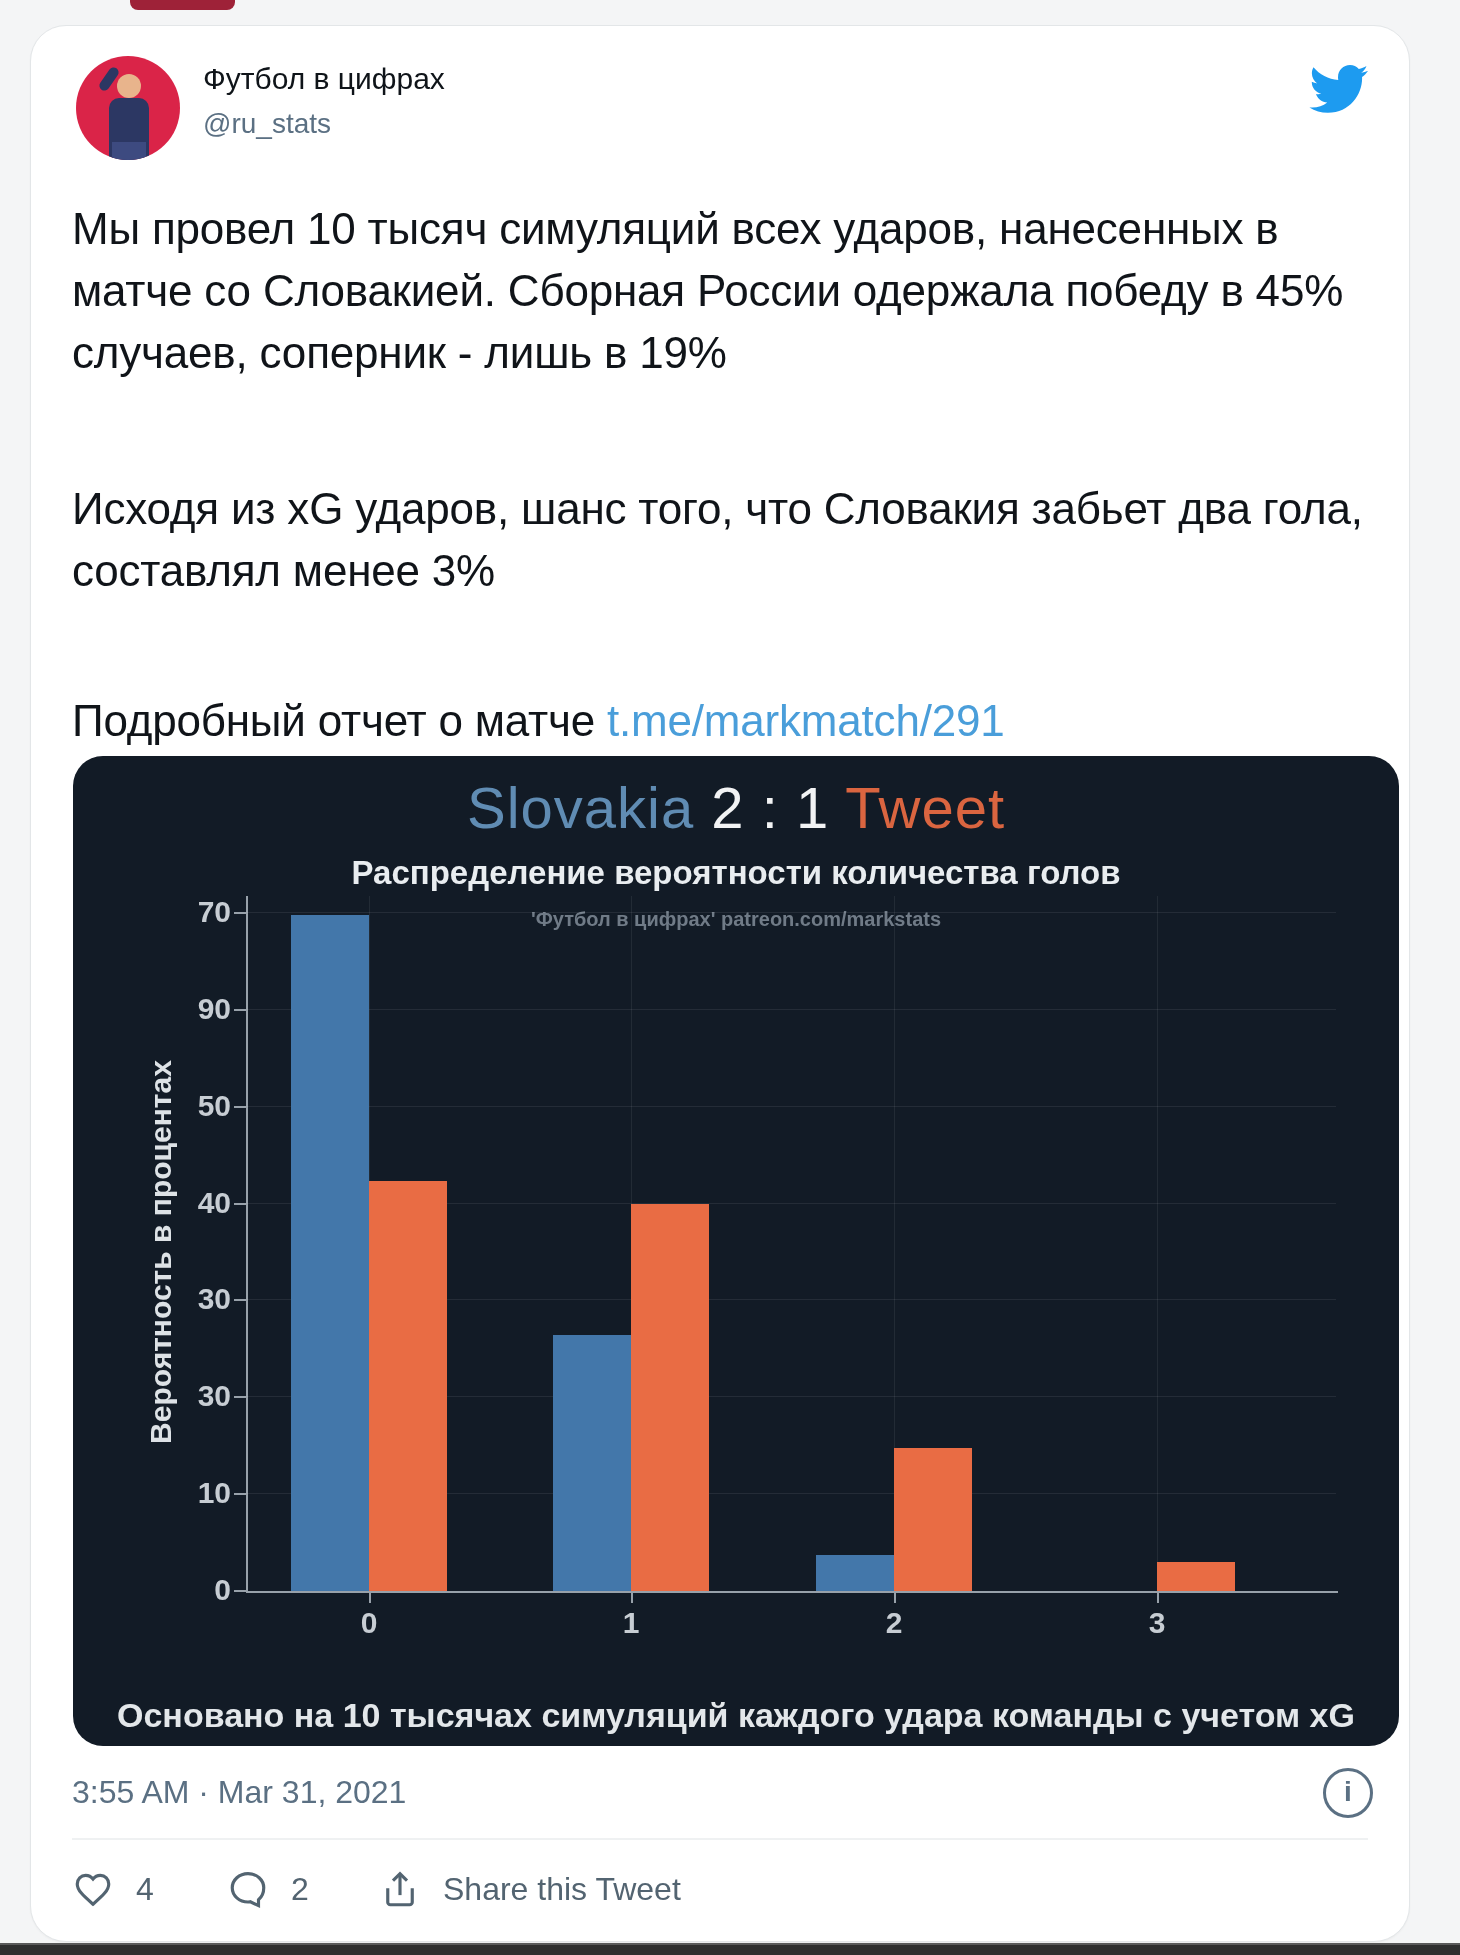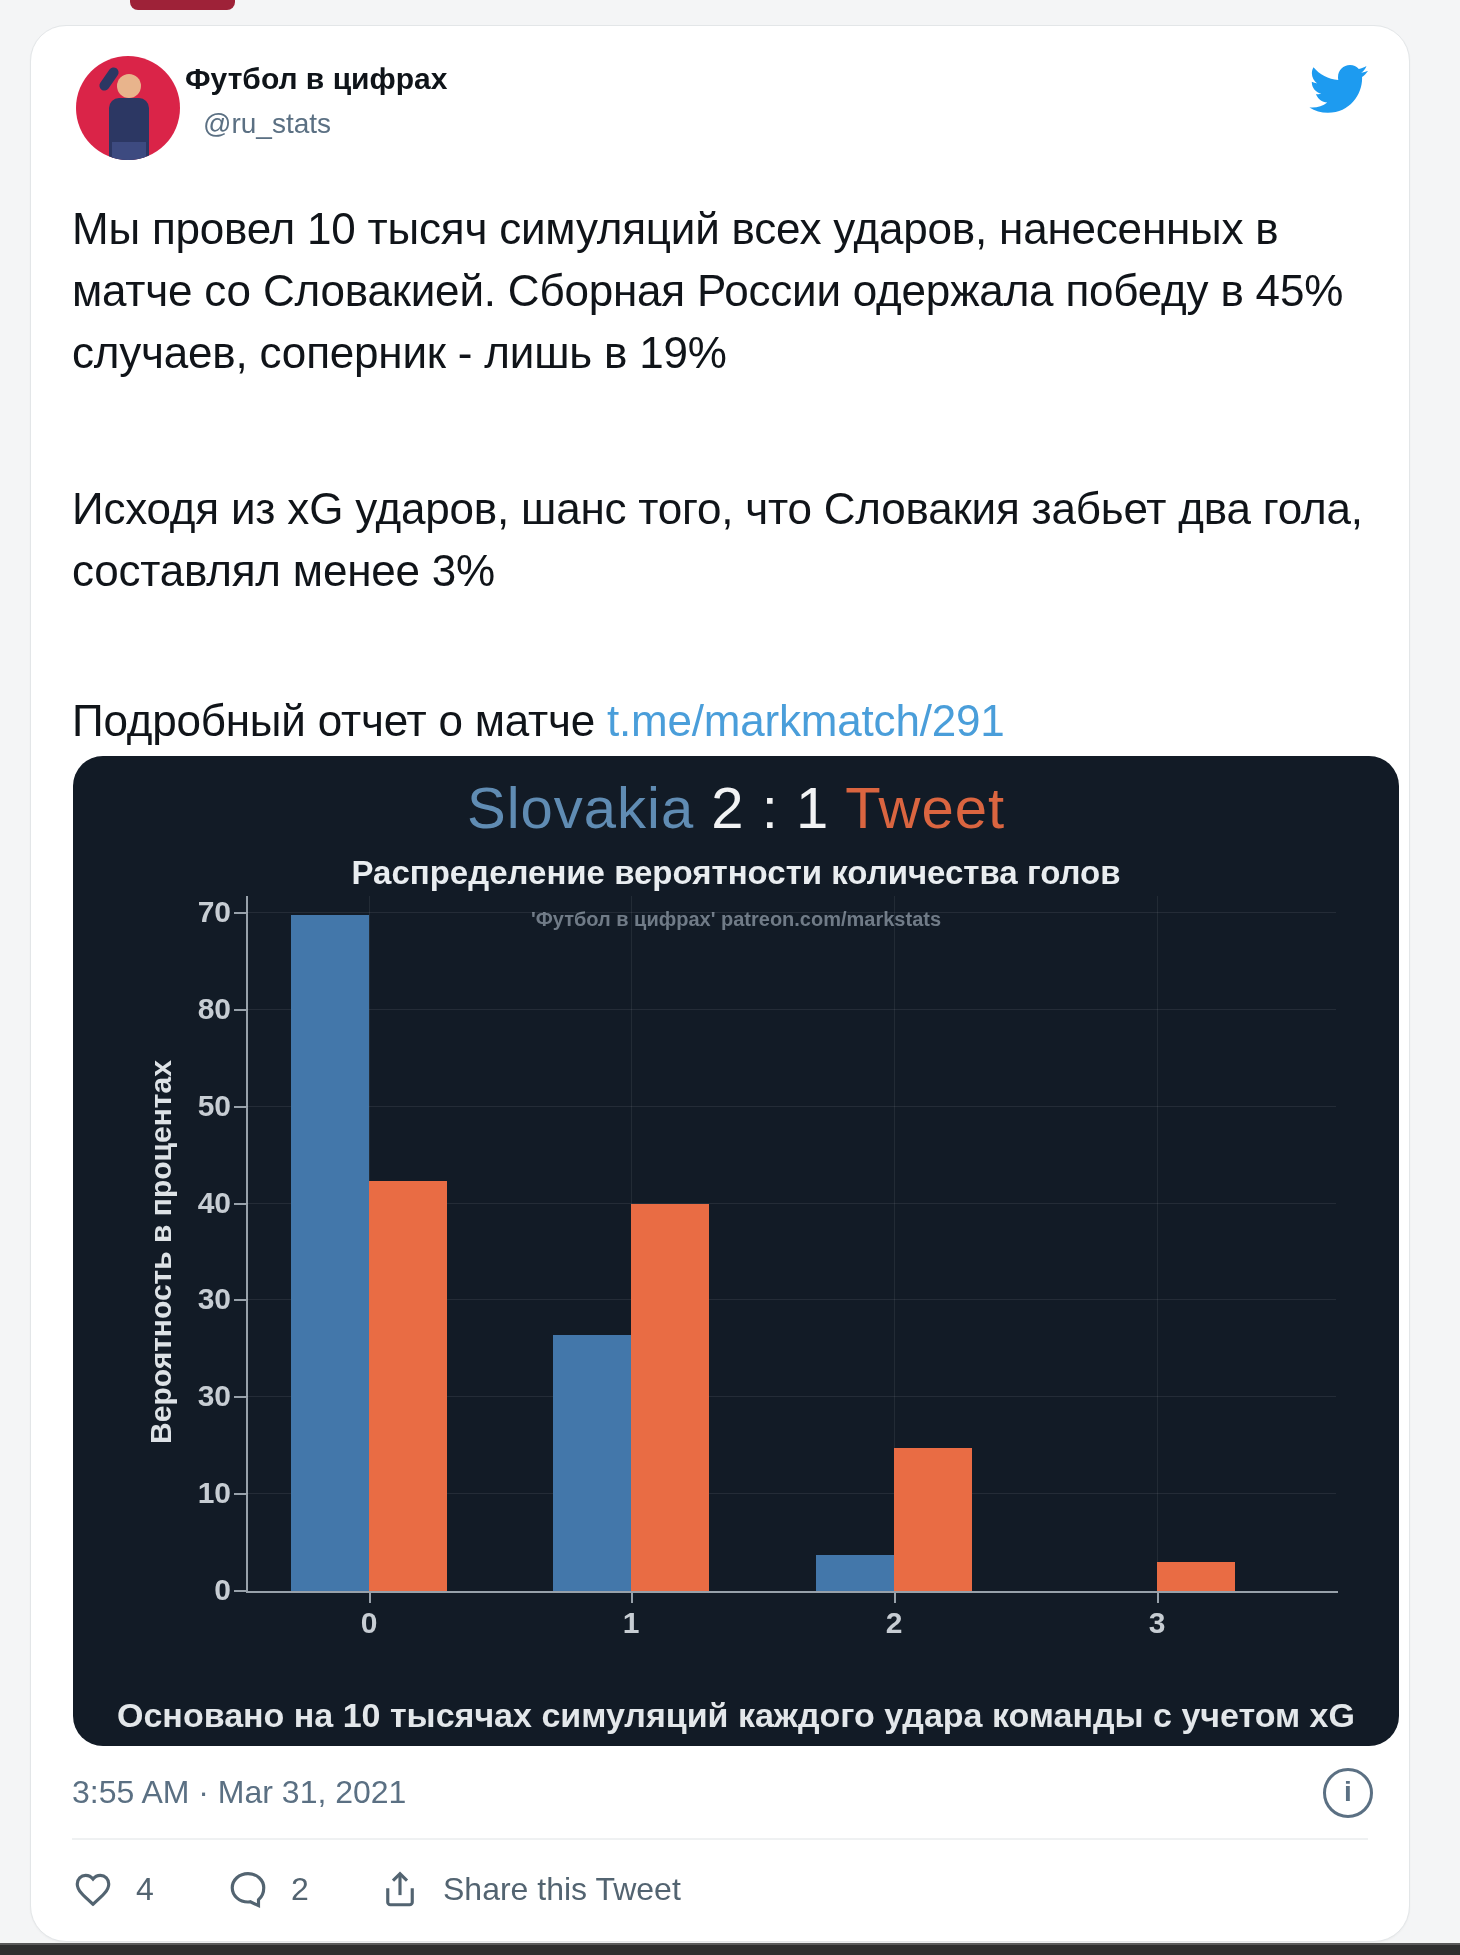--- a/index.html
+++ b/index.html
@@ -15,21 +15,21 @@
     background:#ffffff;border:1px solid #e3e6e8;border-radius:36px;
     box-shadow:0 1px 2px rgba(0,0,0,0.04);
   }
   
   .avatar{position:absolute;left:45px;top:30px;width:104px;height:104px;border-radius:50%;
     background:#da2448;overflow:hidden;}
   .a-head{position:absolute;left:41px;top:18px;width:24px;height:24px;border-radius:50%;background:#e8b48c;}
   .a-arm{position:absolute;left:28px;top:10px;width:10px;height:26px;border-radius:5px;background:#2c3763;transform:rotate(35deg);}
   .a-body{position:absolute;left:33px;top:42px;width:40px;height:62px;border-radius:10px 10px 0 0;background:#2c3763;}
   .a-shorts{position:absolute;left:36px;top:86px;width:34px;height:18px;background:#3d4a80;}
-  .name{position:absolute;left:154px;top:36px;font-size:30px;font-weight:bold;color:#0f1419;}
+  .name{position:absolute;left:172px;top:36px;font-size:30px;font-weight:normal;color:#0f1419;}
   .handle{position:absolute;left:172px;top:82px;font-size:28px;color:#5b7083;}
   .bird{position:absolute;left:1276px;top:32px;width:62px;height:62px;}
   
   .tweet-p{position:absolute;left:41px;width:1306px;font-size:44px;line-height:62px;color:#101419;letter-spacing:-0.2px;}
   .p1{top:172px;}
   .p2{top:452px;}
   .p3{top:664px;}
   .tlink{text-decoration:none;cursor:pointer;}
   
   .chart{position:absolute;left:42px;top:730px;width:1326px;height:990px;border-radius:30px;}
@@ -129,21 +129,21 @@
       <div class="ytick-label" style="top: 720.143px;">10</div>
       <div class="ytick-mark" style="top: 737.143px;"></div>
       <div class="ytick-label" style="top: 623.286px;">30</div>
       <div class="ytick-mark" style="top: 640.286px;"></div>
       <div class="ytick-label" style="top: 526.429px;">30</div>
       <div class="ytick-mark" style="top: 543.429px;"></div>
       <div class="ytick-label" style="top: 429.571px;">40</div>
       <div class="ytick-mark" style="top: 446.571px;"></div>
       <div class="ytick-label" style="top: 332.714px;">50</div>
       <div class="ytick-mark" style="top: 349.714px;"></div>
-      <div class="ytick-label" style="top: 235.857px;">80</div>
+      <div class="ytick-label" style="top: 235.857px;">90</div>
       <div class="ytick-mark" style="top: 252.857px;"></div>
       <div class="ytick-label" style="top: 139px;">70</div>
       <div class="ytick-mark" style="top: 156px;"></div>
       <div class="xcat" style="left: 251px;">0</div>
       <div class="xtick-mark" style="left: 296px;"></div>
       <div class="xcat" style="left: 513px;">1</div>
       <div class="xtick-mark" style="left: 558px;"></div>
       <div class="xcat" style="left: 776px;">2</div>
       <div class="xtick-mark" style="left: 821px;"></div>
       <div class="xcat" style="left: 1039px;">3</div>

